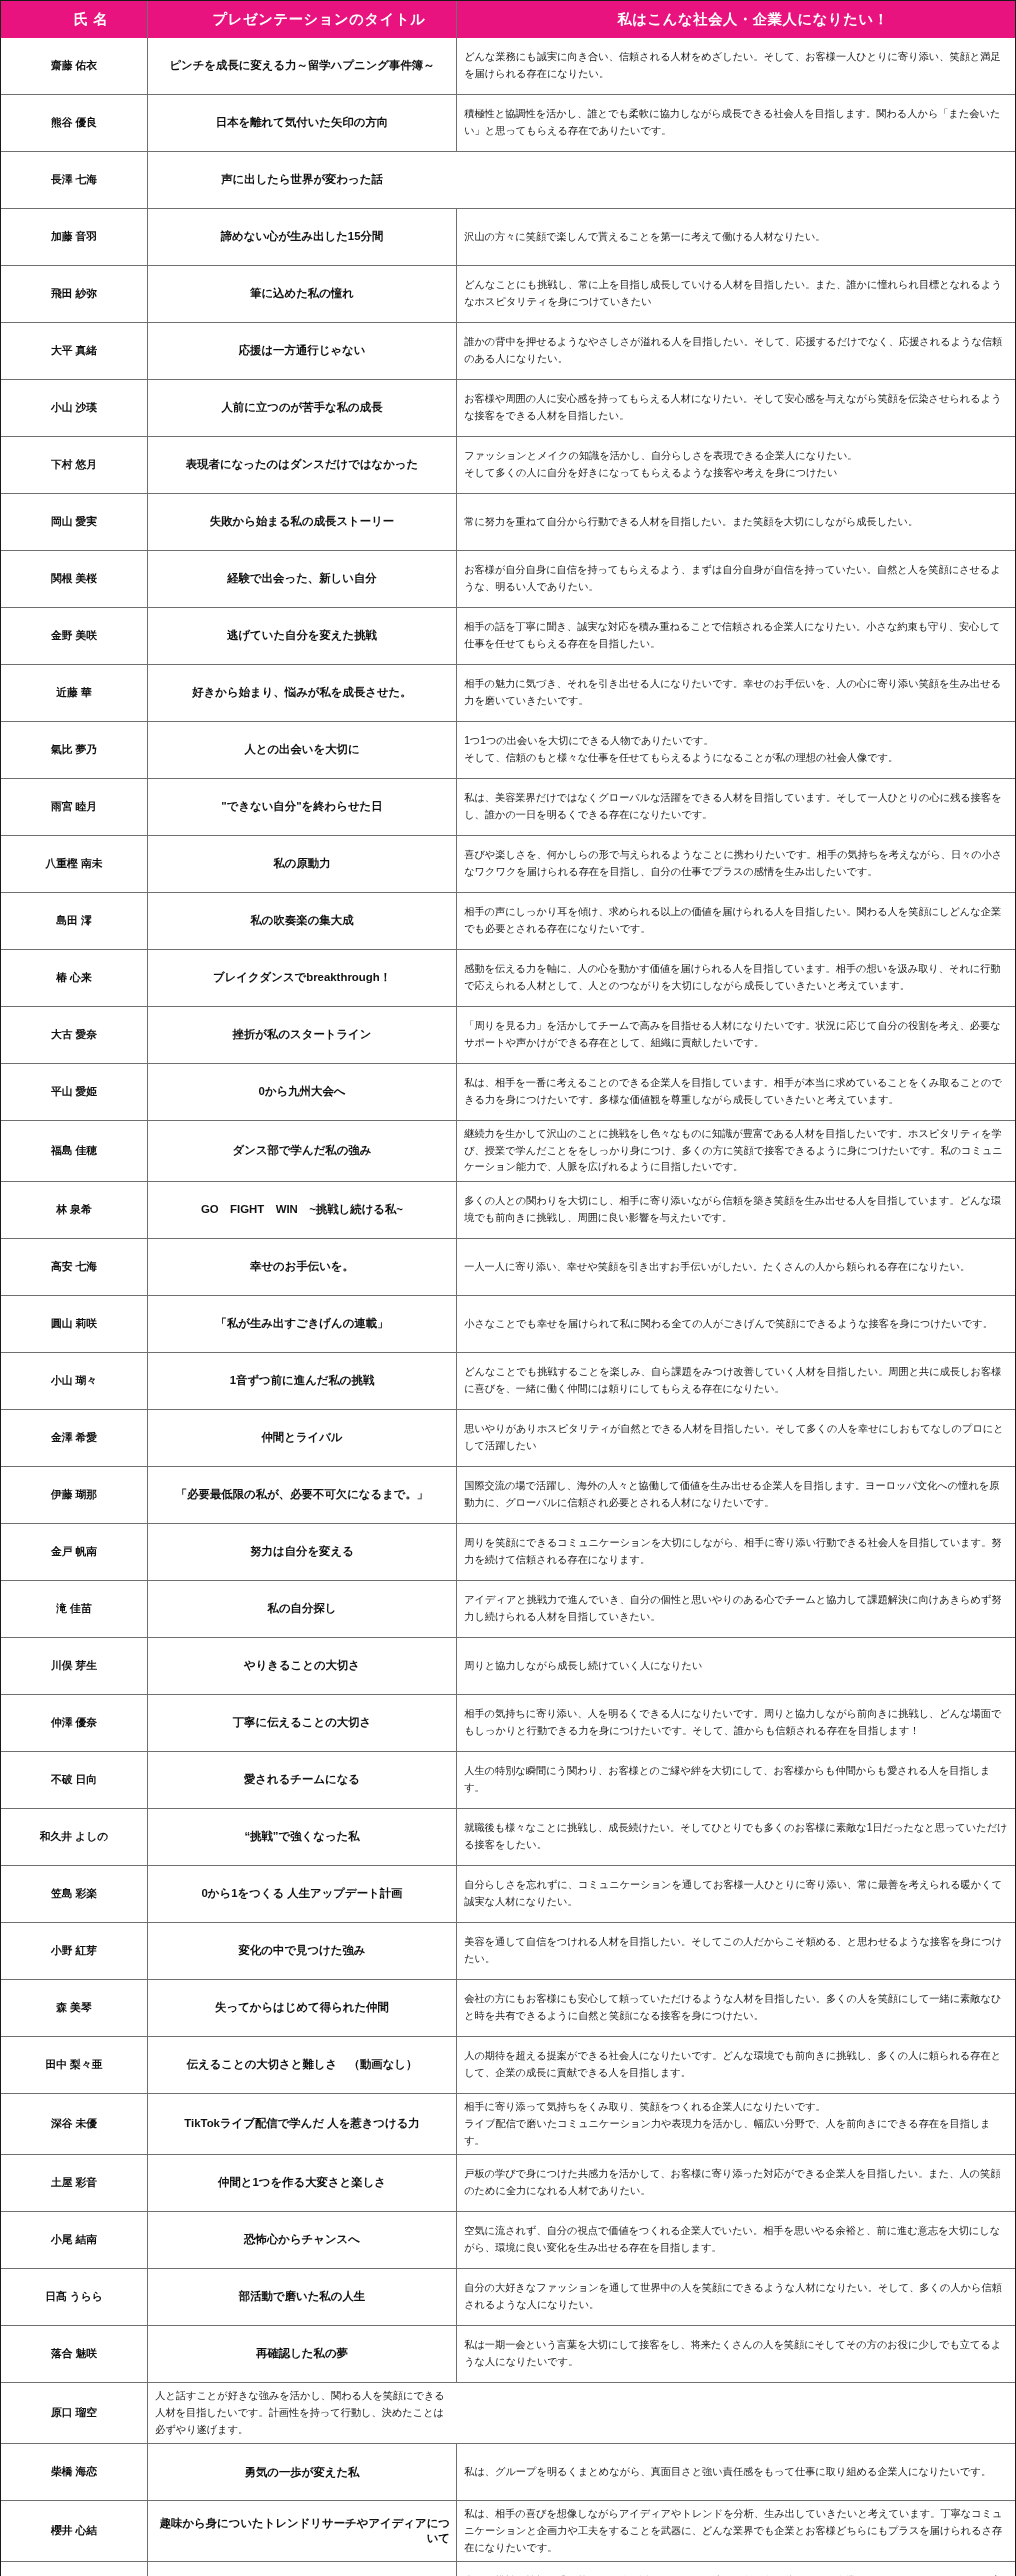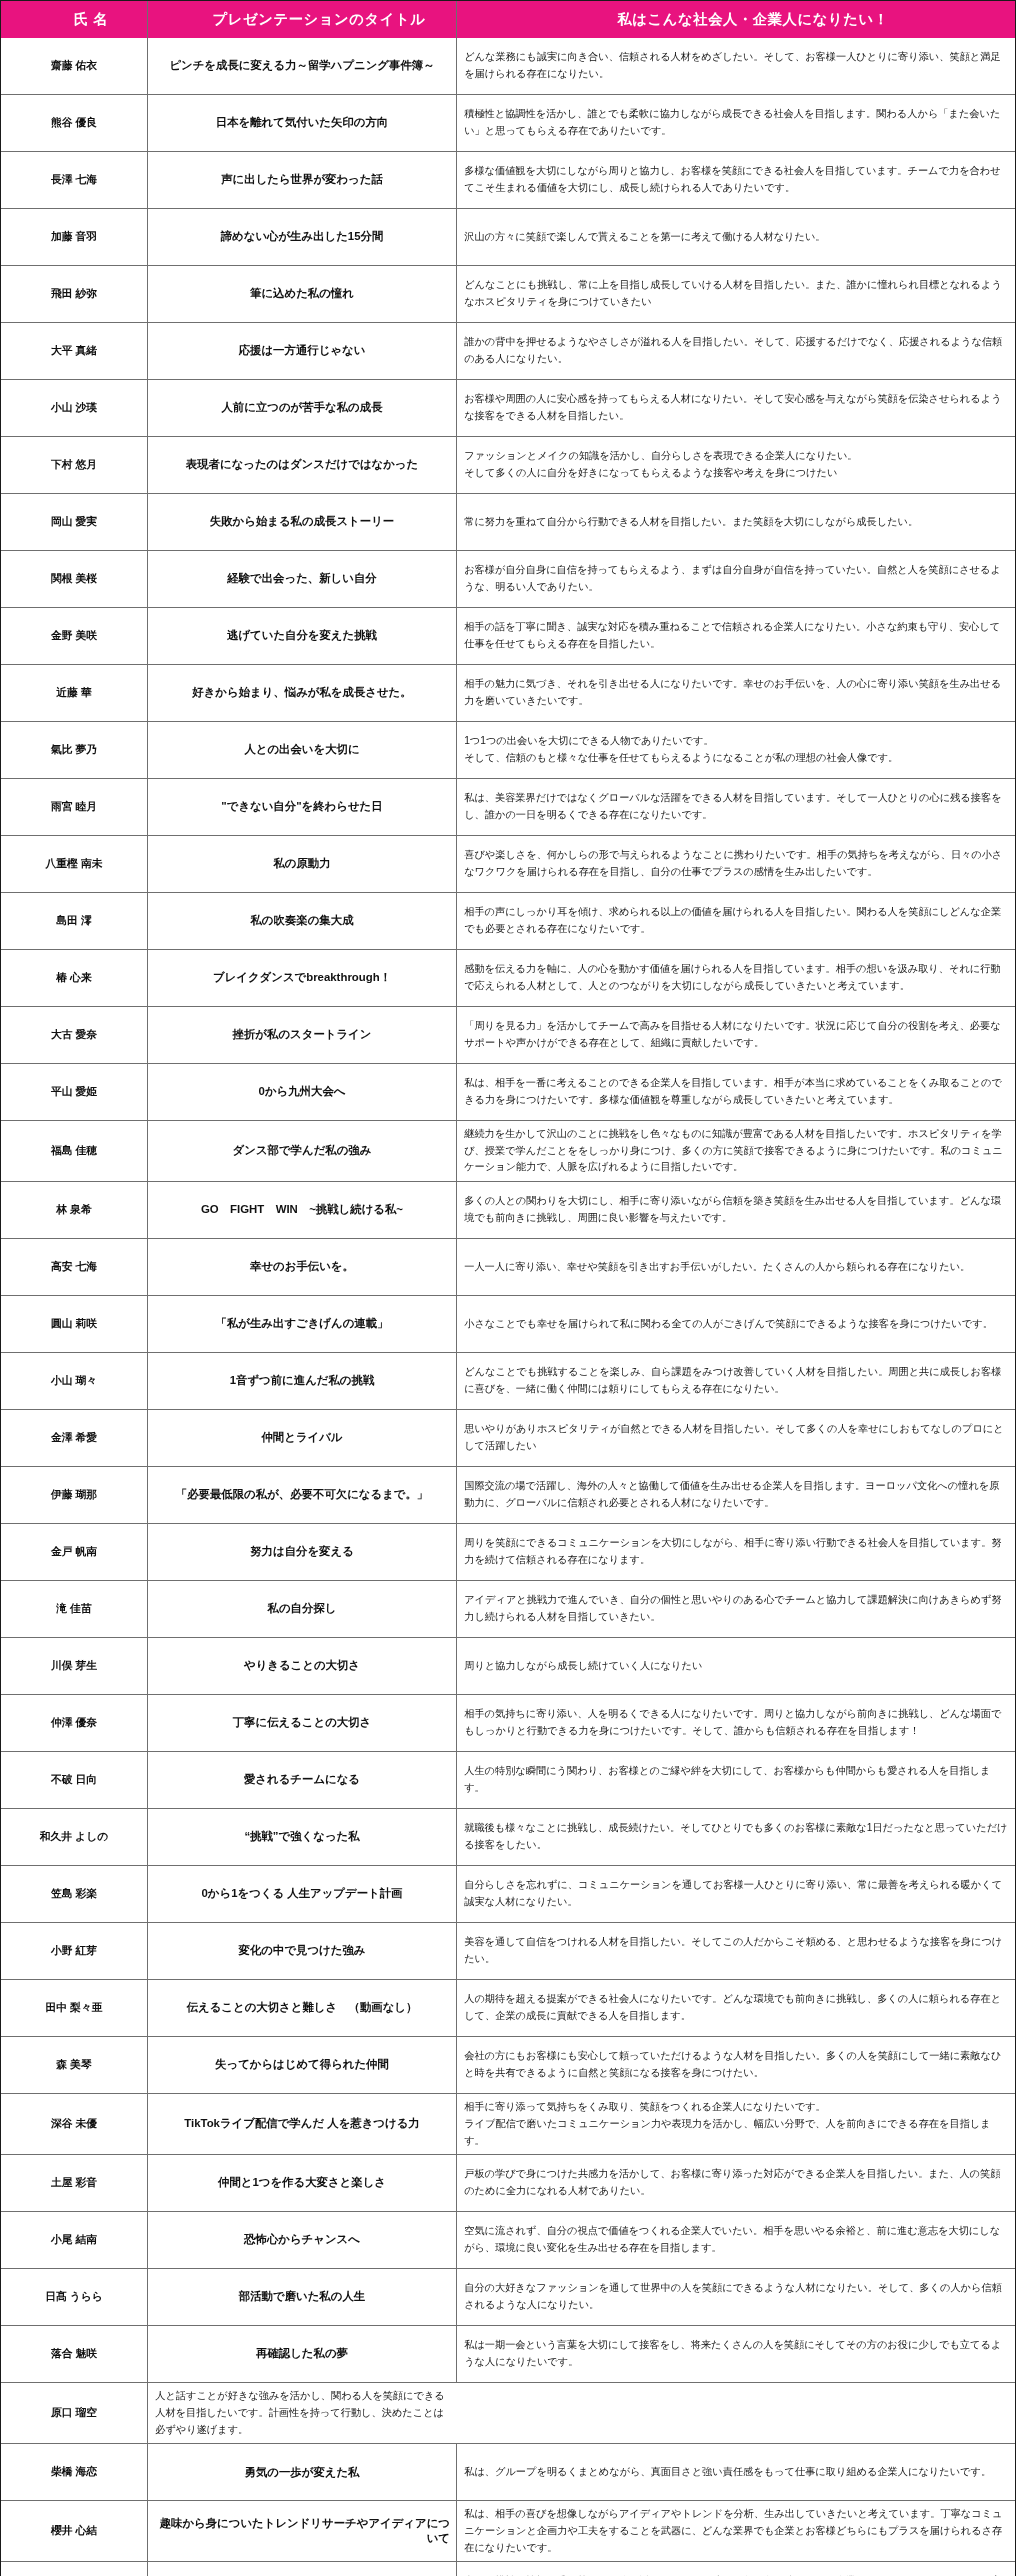--- a/index.html
+++ b/index.html
@@ -90,21 +90,20 @@
 
   <div class="row data-row">
     <div class="cell c-name">熊谷 優良</div>
     <div class="cell c-title">日本を離れて気付いた矢印の方向</div>
     <div class="cell c-goal">積極性と協調性を活かし、誰とでも柔軟に協力しながら成長できる社会人を目指します。関わる人から「また会いたい」と思ってもらえる存在でありたいです。</div>
   </div>
 
   <div class="row data-row">
     <div class="cell c-name">長澤 七海</div>
     <div class="cell c-title">声に出したら世界が変わった話</div>
-    <div class="cell c-goal">多様な価値観を大切にしながら周りと協力し、お客様を笑顔にできる社会人を目指しています。チームで力を合わせてこそ生まれる価値を大切にし、成長し続けられる人でありたいです。</div>
   </div>
 
   <div class="row data-row">
     <div class="cell c-name">加藤 音羽</div>
     <div class="cell c-title">諦めない心が生み出した15分間</div>
     <div class="cell c-goal">沢山の方々に笑顔で楽しんで貰えることを第一に考えて働ける人材なりたい。</div>
   </div>
 
   <div class="row data-row">
     <div class="cell c-name">飛田 紗弥</div>
@@ -282,29 +281,29 @@
     <div class="cell c-goal">自分らしさを忘れずに、コミュニケーションを通してお客様一人ひとりに寄り添い、常に最善を考えられる暖かくて誠実な人材になりたい。</div>
   </div>
 
   <div class="row data-row">
     <div class="cell c-name">小野 紅芽</div>
     <div class="cell c-title">変化の中で見つけた強み</div>
     <div class="cell c-goal">美容を通して自信をつけれる人材を目指したい。そしてこの人だからこそ頼める、と思わせるような接客を身につけたい。</div>
   </div>
 
   <div class="row data-row">
+    <div class="cell c-name">森 美琴</div>
+    <div class="cell c-title">失ってからはじめて得られた仲間</div>
+    <div class="cell c-goal">会社の方にもお客様にも安心して頼っていただけるような人材を目指したい。多くの人を笑顔にして一緒に素敵なひと時を共有できるように自然と笑顔になる接客を身につけたい。</div>
+  </div>
+
+  <div class="row data-row">
     <div class="cell c-name">田中 梨々亜</div>
     <div class="cell c-title">伝えることの大切さと難しさ　（動画なし）</div>
     <div class="cell c-goal">人の期待を超える提案ができる社会人になりたいです。どんな環境でも前向きに挑戦し、多くの人に頼られる存在として、企業の成長に貢献できる人を目指します。</div>
-  </div>
-
-  <div class="row data-row">
-    <div class="cell c-name">森 美琴</div>
-    <div class="cell c-title">失ってからはじめて得られた仲間</div>
-    <div class="cell c-goal">会社の方にもお客様にも安心して頼っていただけるような人材を目指したい。多くの人を笑顔にして一緒に素敵なひと時を共有できるように自然と笑顔になる接客を身につけたい。</div>
   </div>
 
   <div class="row data-row">
     <div class="cell c-name">深谷 未優</div>
     <div class="cell c-title">TikTokライブ配信で学んだ 人を惹きつける力</div>
     <div class="cell c-goal">相手に寄り添って気持ちをくみ取り、笑顔をつくれる企業人になりたいです。
 ライブ配信で磨いたコミュニケーション力や表現力を活かし、幅広い分野で、人を前向きにできる存在を目指します。</div>
   </div>
 
   <div class="row data-row">

